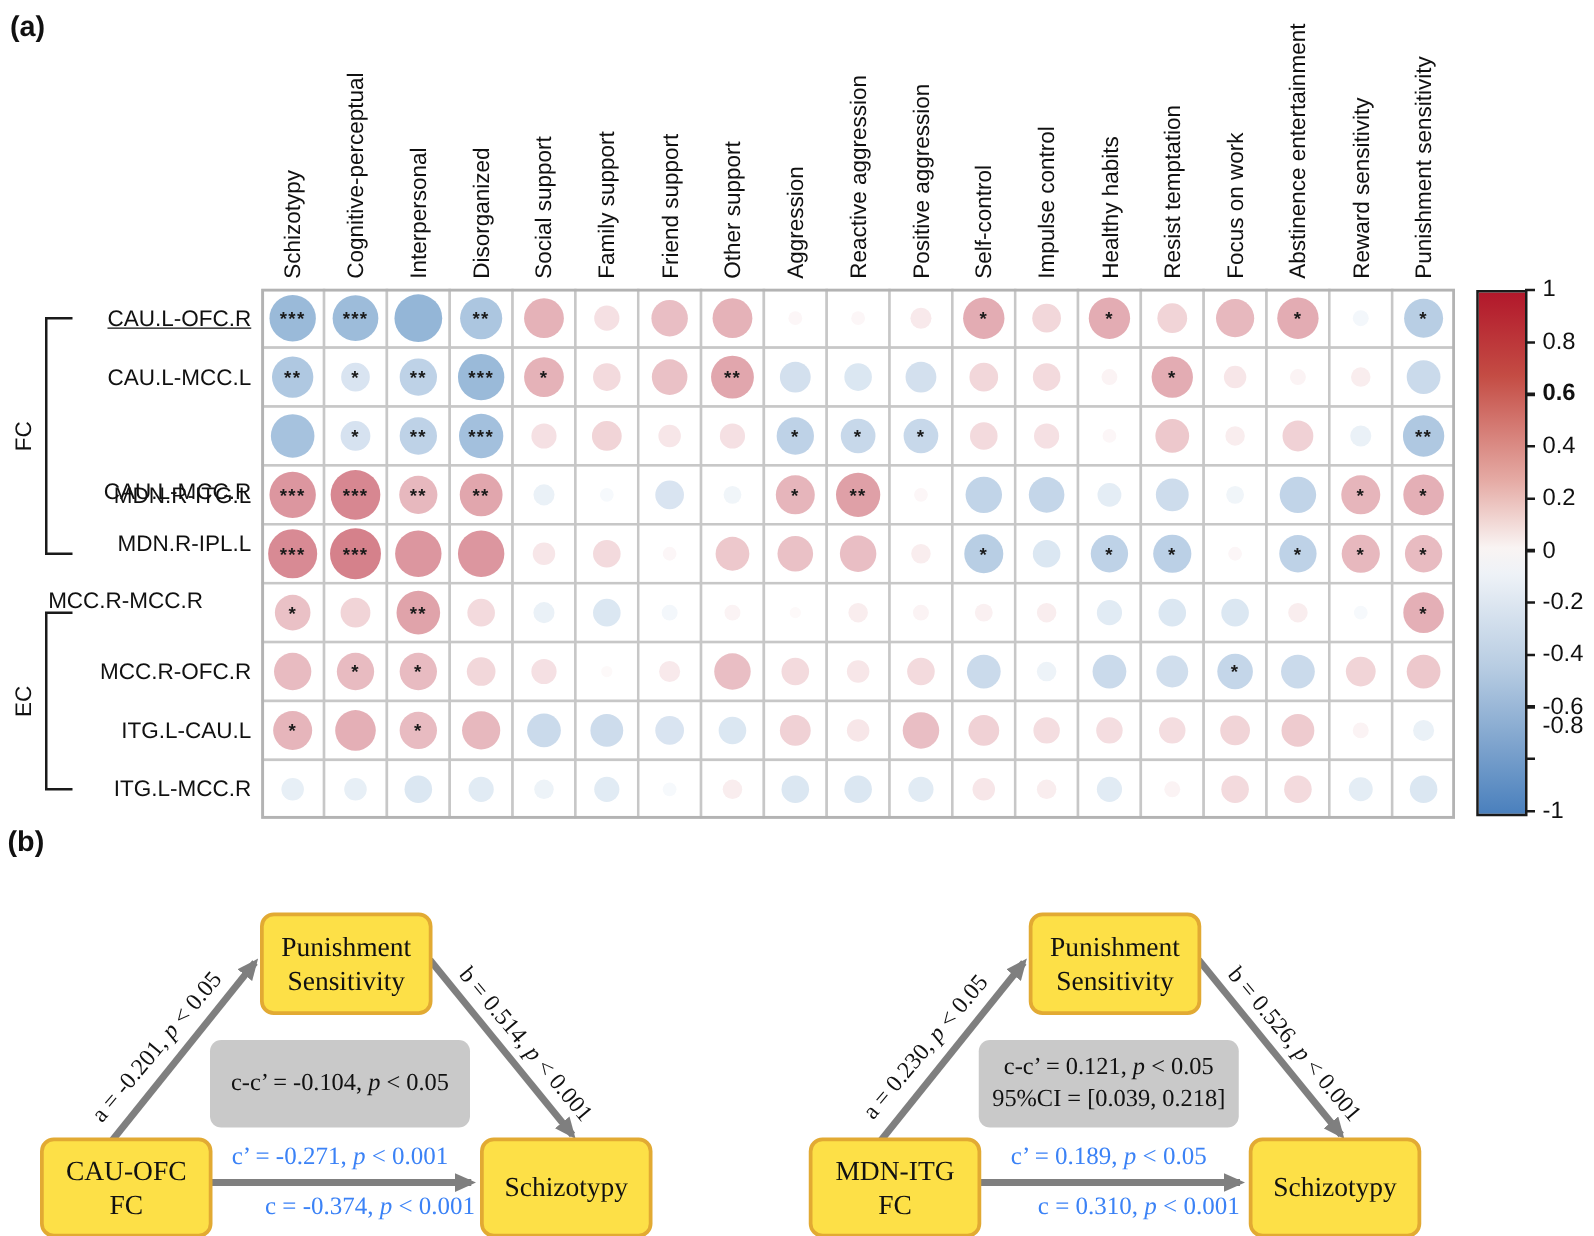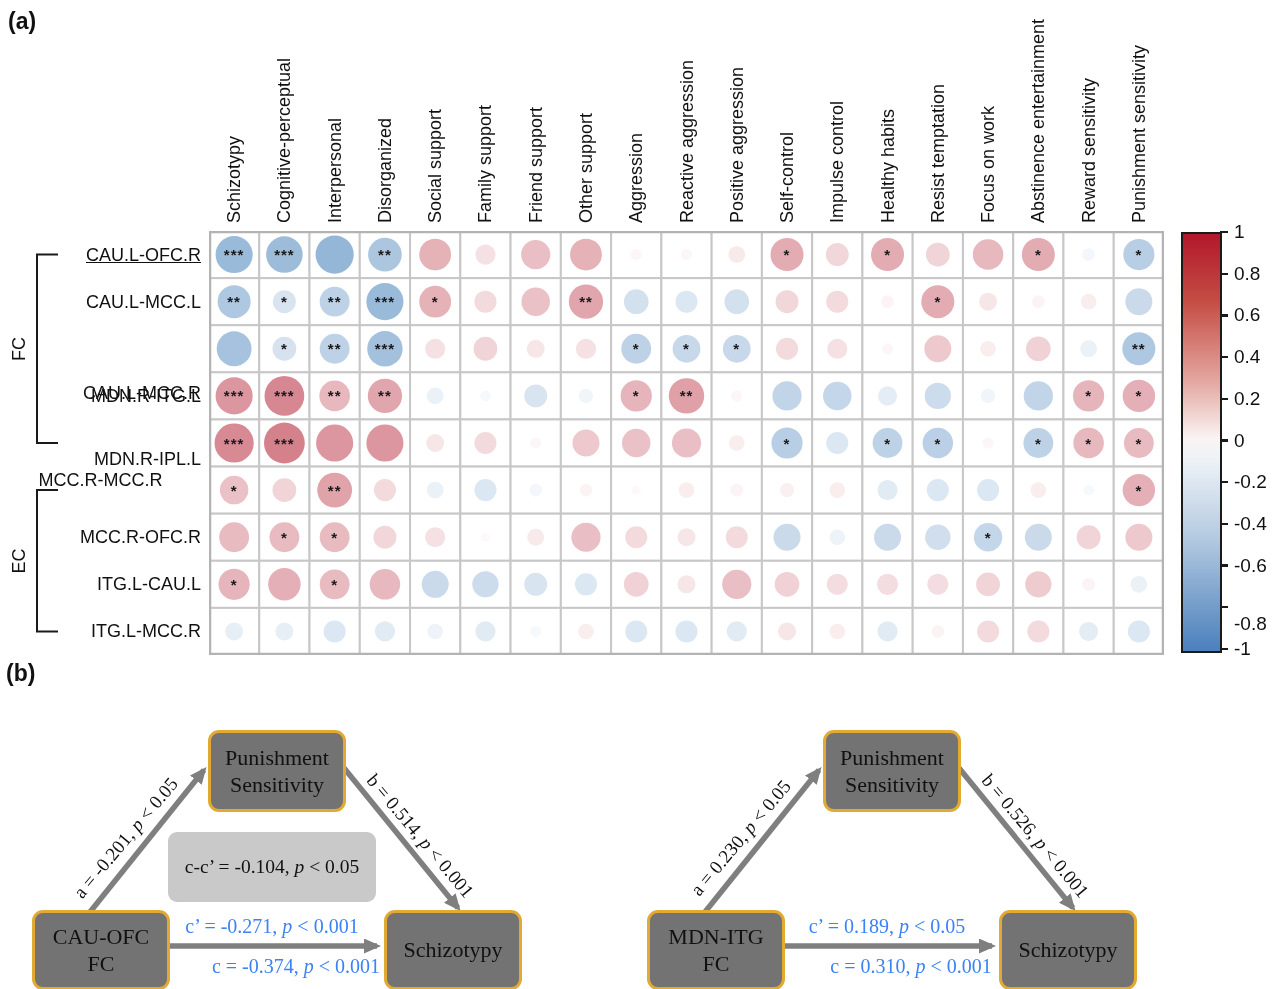--- a/index.html
+++ b/index.html
@@ -18,21 +18,21 @@
   .cb{position:absolute;left:1181px;top:232px;width:37px;height:417px;border:2px solid #1a1a1a;
       background:linear-gradient(to bottom,#b2182b 0%,#c44c44 16%,#e5aaa4 36%,#f9f4f3 49%,
                  #eef2f7 54%,#b7cce2 72%,#7da3cd 87%,#4a80bd 100%);}
   .cb-tick{position:absolute;left:1220px;width:8px;height:2.4px;background:#1a1a1a;}
   .cb-lab{position:absolute;left:1234px;font-size:19px;line-height:20px;color:#111;}
   
   .diagram{position:absolute;top:668px;width:612px;height:321px;font-family:"Liberation Serif",serif;}
   #diagram-left{left:32px;}
   #diagram-right{left:647px;}
   .arrow-svg{position:absolute;left:0;top:0;}
-  .node{position:absolute;border:3px solid #e2aa33;background:#737373;border-radius:11px;
+  .node{position:absolute;border:3px solid #e2aa33;background:#fde047;border-radius:11px;
         display:flex;flex-direction:column;justify-content:center;
         font-size:22px;line-height:1.25;color:#111;text-align:center;}
   .node-mediator{left:176px;top:62px;width:132px;height:76px;}
   .node-predictor{left:0px;top:242px;width:132px;height:74px;}
   .node-outcome{left:352px;top:242px;width:132px;height:74px;}
   .stats{position:absolute;left:136px;top:164px;width:208px;height:70px;background:#c9c9c9;
          border-radius:9px;display:flex;flex-direction:column;justify-content:center;align-items:center;
          font-size:19.5px;line-height:1.35;color:#111;white-space:nowrap;}
   .plabel{position:absolute;font-size:19px;white-space:nowrap;color:#111;}
   .plabel i, .stats i, .hlabel i{font-style:italic;}
@@ -51,21 +51,21 @@
 
   <svg id="bracket-svg" width="210" height="660">
       <polyline points="58,254.6 37,254.6 37,443.0 58,443.0" fill="none" stroke="#1a1a1a" stroke-width="2"></polyline>
       <polyline points="58,490.1 37,490.1 37,631.4 58,631.4" fill="none" stroke="#1a1a1a" stroke-width="2"></polyline>
     </svg>
   <div id="row-labels">
       <div class="row-label" style="top: 243.6px; text-decoration: underline;">CAU.L-OFC.R</div>
       <div class="row-label" style="top: 290.7px;">CAU.L-MCC.L</div>
       <div class="row-label" style="top: 337.8px; margin-top: 44px;">CAU.L-MCC.R</div>
       <div class="row-label" style="top: 384.9px;">MDN.R-ITG.L</div>
-      <div class="row-label" style="top: 448px;">MDN.R-IPL.L</div>
+      <div class="row-label" style="top: 424px;">MDN.R-IPL.L</div>
       <div class="row-label" style="top: 469px; text-align: center;">MCC.R-MCC.R</div>
       <div class="row-label" style="top: 526.2px;">MCC.R-OFC.R</div>
       <div class="row-label" style="top: 573.3px;">ITG.L-CAU.L</div>
       <div class="row-label" style="top: 620.4px;">ITG.L-MCC.R</div>
     </div>
   <div id="col-labels">
       <div class="col-label" style="left: 224.1px; top: 223px;">Schizotypy</div>
       <div class="col-label" style="left: 274.4px; top: 223px;">Cognitive-perceptual</div>
       <div class="col-label" style="left: 324.7px; top: 223px;">Interpersonal</div>
       <div class="col-label" style="left: 374.9px; top: 223px;">Disorganized</div>
@@ -477,35 +477,35 @@
       <rect x="1" y="1" width="953" height="422" fill="none" stroke="#b3b3b3" stroke-width="2.5"></rect>
     </svg>
 
   <div class="cb"></div>
   <div id="cb-ticks">
       <div class="cb-tick" style="top: 230.8px;"></div>
       <div class="cb-lab" style="top: 222px;">1</div>
       <div class="cb-tick" style="top: 272.5px;"></div>
       <div class="cb-lab" style="top: 263.7px;">0.8</div>
       <div class="cb-tick" style="top: 314.2px;"></div>
-      <div class="cb-lab" style="top: 305.4px;">0.6</div>
+      <div class="cb-lab" style="top: 305.4px; font-weight: bold;">0.6</div>
       <div class="cb-tick" style="top: 355.9px;"></div>
       <div class="cb-lab" style="top: 347.1px;">0.4</div>
       <div class="cb-tick" style="top: 397.6px;"></div>
       <div class="cb-lab" style="top: 388.8px;">0.2</div>
       <div class="cb-tick" style="top: 439.3px;"></div>
       <div class="cb-lab" style="top: 430.5px;">0</div>
       <div class="cb-tick" style="top: 481px;"></div>
       <div class="cb-lab" style="top: 472.2px;">-0.2</div>
       <div class="cb-tick" style="top: 522.7px;"></div>
       <div class="cb-lab" style="top: 513.9px;">-0.4</div>
       <div class="cb-tick" style="top: 564.4px;"></div>
       <div class="cb-lab" style="top: 555.6px;">-0.6</div>
       <div class="cb-tick" style="top: 606.1px;"></div>
-      <div class="cb-lab" style="top: 614px;">-0.8</div>
+      <div class="cb-lab" style="top: 571px;">-0.8</div>
       <div class="cb-tick" style="top: 647.8px;"></div>
       <div class="cb-lab" style="top: 639px;">-1</div>
     </div>
 
   <span id="panel-b-label" class="panel-label">(b)</span>
 
   <div class="diagram" id="diagram-left">
     <svg class="arrow-svg" width="612" height="321">
       <defs>
         <marker id="ah-l" markerUnits="userSpaceOnUse" markerWidth="17" markerHeight="15" refX="13" refY="7.5" orient="auto">
@@ -551,20 +551,24 @@
       <div>Punishment</div>
       <div>Sensitivity</div>
     </div>
     <div class="node node-predictor">
       <div>MDN-ITG</div>
       <div>FC</div>
     </div>
     <div class="node node-outcome">
       <div>Schizotypy</div>
     </div>
+    <div class="stats">
+      <div><span>c-c’ = 0.121, </span><i>p</i><span> &lt; 0.05</span></div>
+      <div>95%CI = [0.039, 0.218]</div>
+    </div>
     <div class="plabel label-a"><span>a = 0.230, </span><i>p</i><span> &lt; 0.05</span></div>
     <div class="plabel label-b"><span>b = 0.526, </span><i>p</i><span> &lt; 0.001</span></div>
     <div class="hlabel label-direct"><span>c’ = 0.189, </span><i>p</i><span> &lt; 0.05</span></div>
     <div class="hlabel label-total"><span>c = 0.310, </span><i>p</i><span> &lt; 0.001</span></div>
   </div>
 
 <div class="group-label" style="left: 19px; top: 348.8px;">FC</div>
     <div class="group-label" style="left: 19px; top: 560.8px;">EC</div>
   </div>
 

